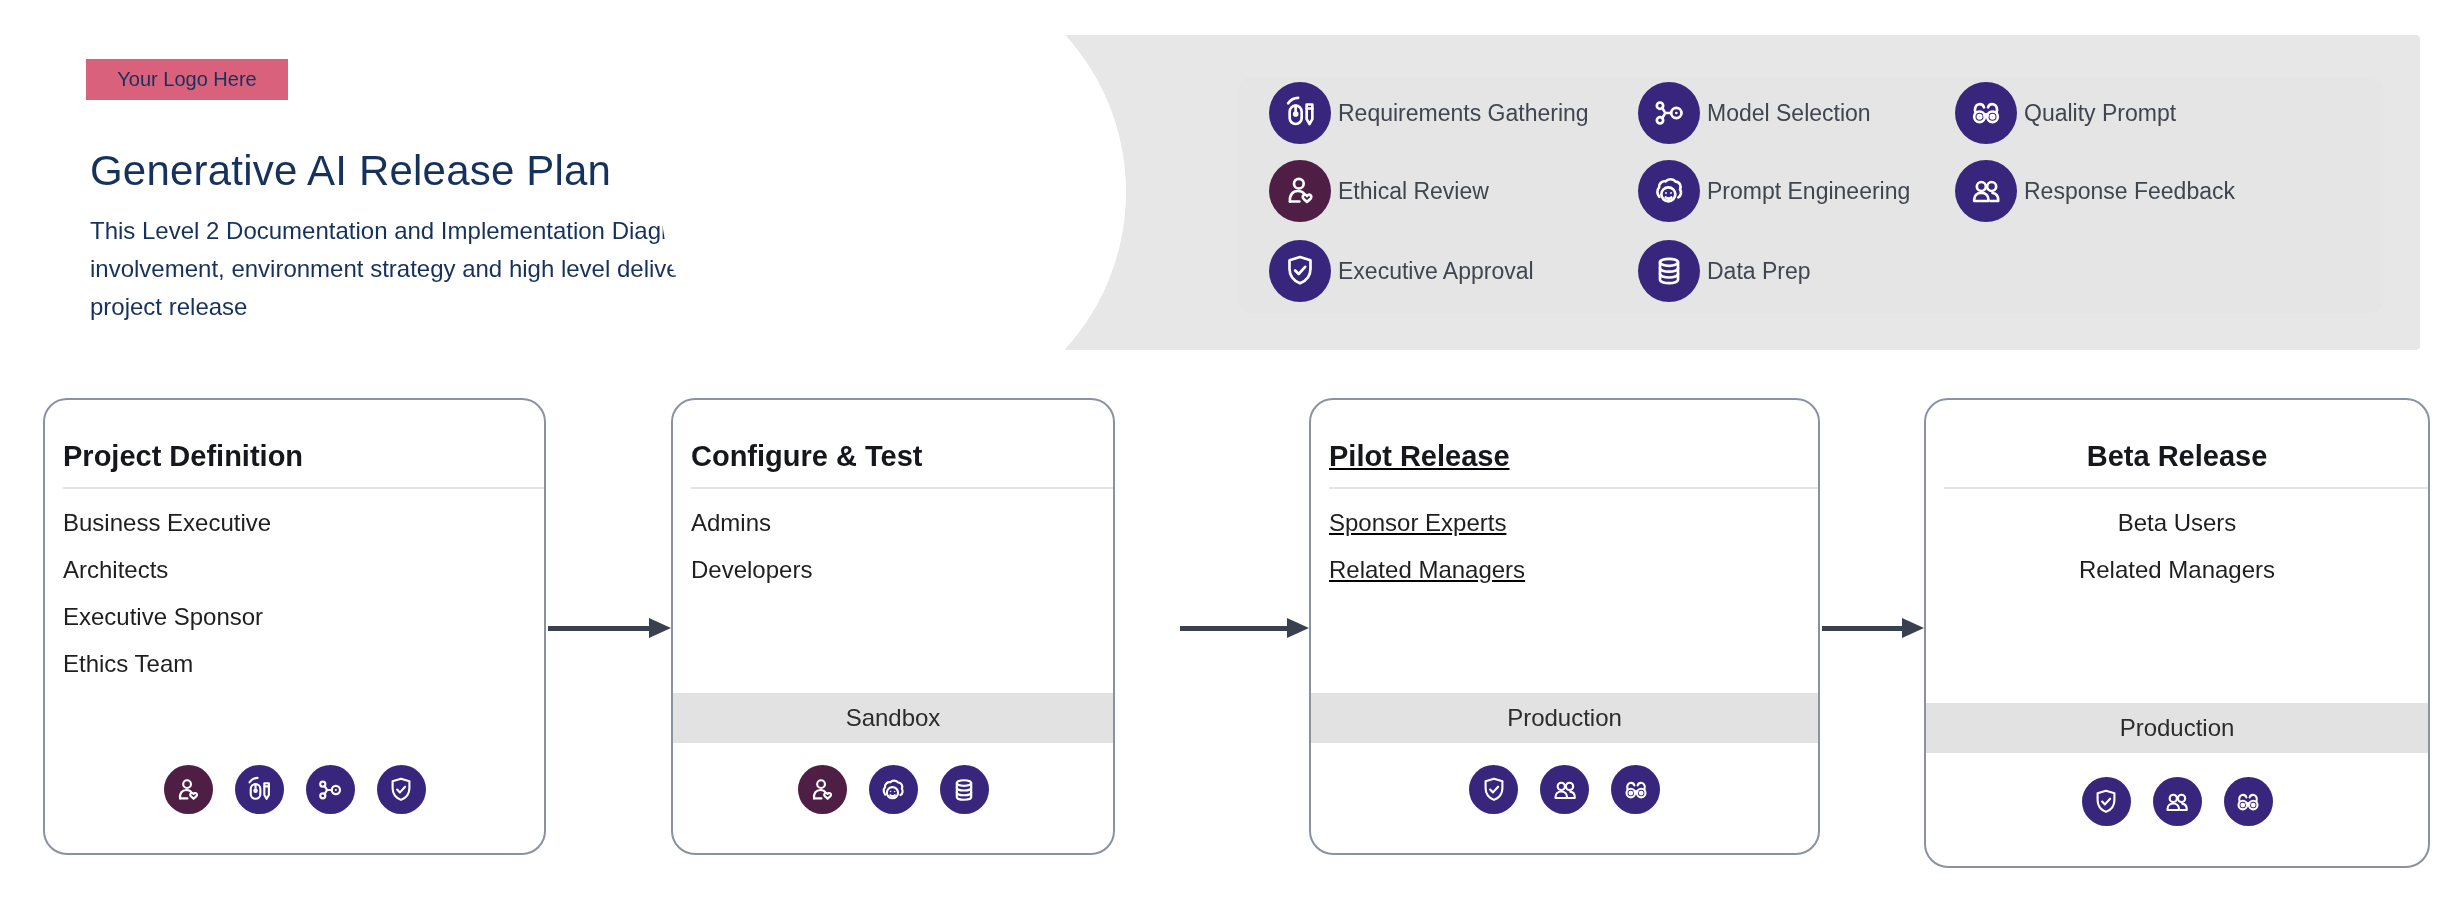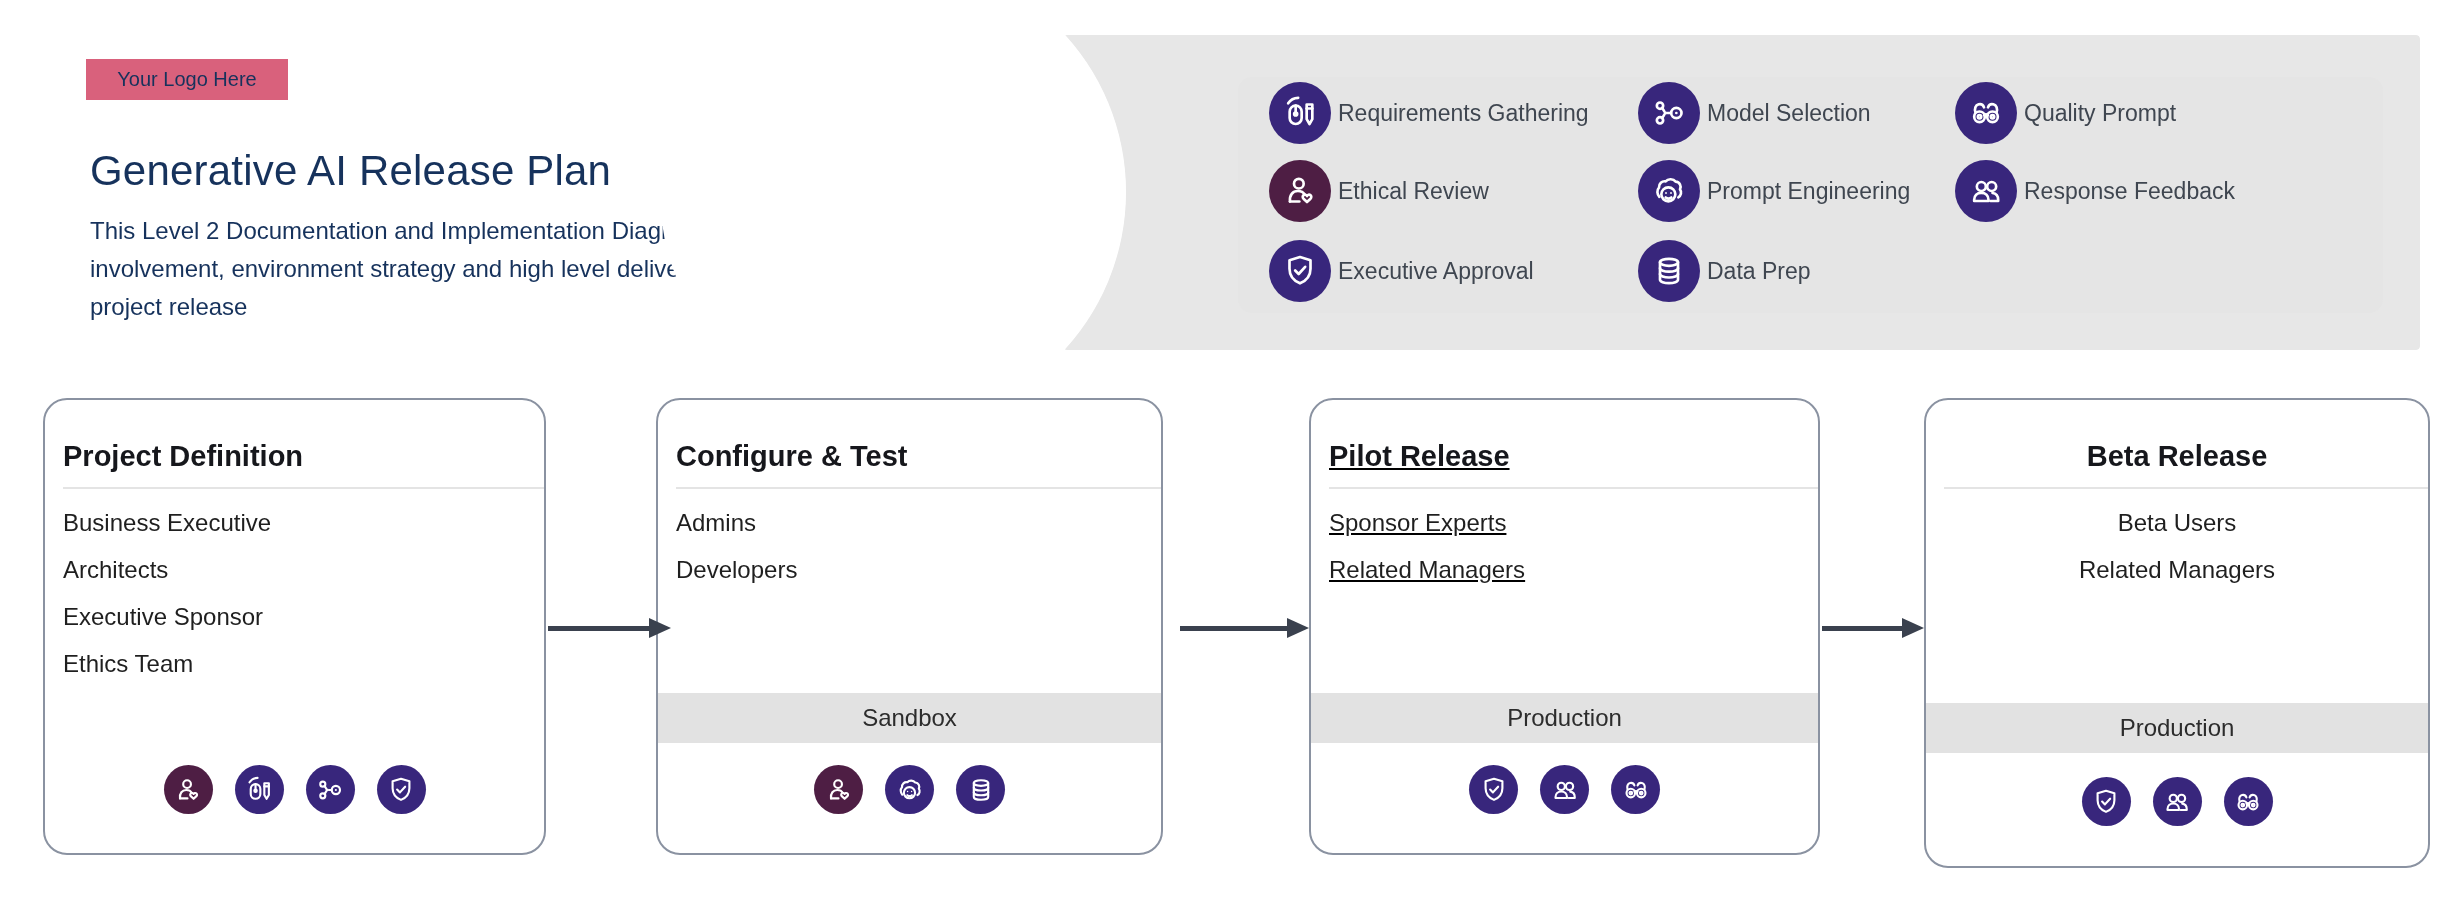--- a/index.html
+++ b/index.html
@@ -32,21 +32,21 @@
   .circle-icon.lg{width:62px;height:62px;}
   .circle-icon.lg svg{width:40px;height:40px;}
   .circle-icon.sm{width:49px;height:49px;}
   .circle-icon.sm svg{width:32px;height:32px;}
   .circle-icon svg{stroke:#fff;fill:none;stroke-width:1.6;stroke-linecap:round;stroke-linejoin:round;}
 
   
   .card{position:absolute;top:398px;background:#fff;border:2px solid var(--card-border,#8A92A1);
         border-radius:24px;box-sizing:border-box;}
   .card.p0{left:43px;width:503px;height:457px;}
-  .card.p1{left:656px;width:507px;height:457px;}
+  .card.p1{left:671px;width:444px;height:457px;}
   .card.p2{left:1309px;width:511px;height:457px;text-decoration:underline;}
   .card.p3{left:1924px;width:506px;height:470px;text-align:center;}
   .card-title{margin:38px 18px 0 18px;font-size:29px;line-height:36px;font-weight:bold;
         color:var(--card-title-text,#16171C);}
   .card-divider{height:2px;background:#E4E4E4;margin:13px 0 0 18px;}
   .roles{margin:20px 18px 0 18px;}
   .role{font-size:24px;color:var(--role-text,#1F1F1F);margin-bottom:19px;white-space:nowrap;}
   .env-band{position:absolute;left:0;right:0;top:293px;height:50px;background:var(--env-gray,#E2E2E2);
         display:flex;align-items:center;justify-content:center;font-size:24px;
         color:#2C2C2C;}

